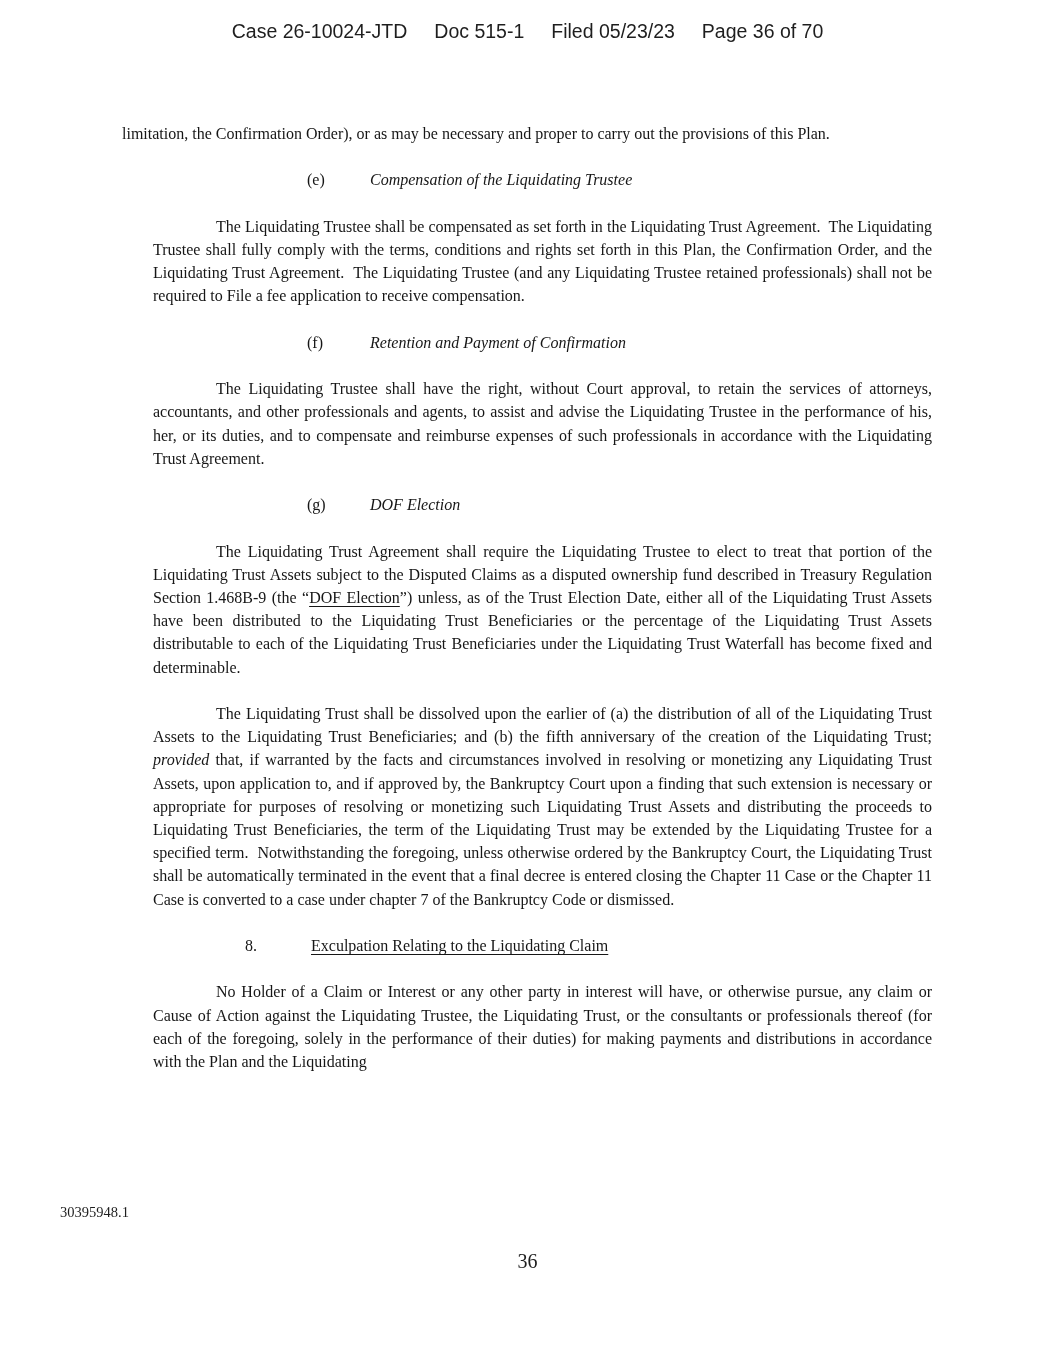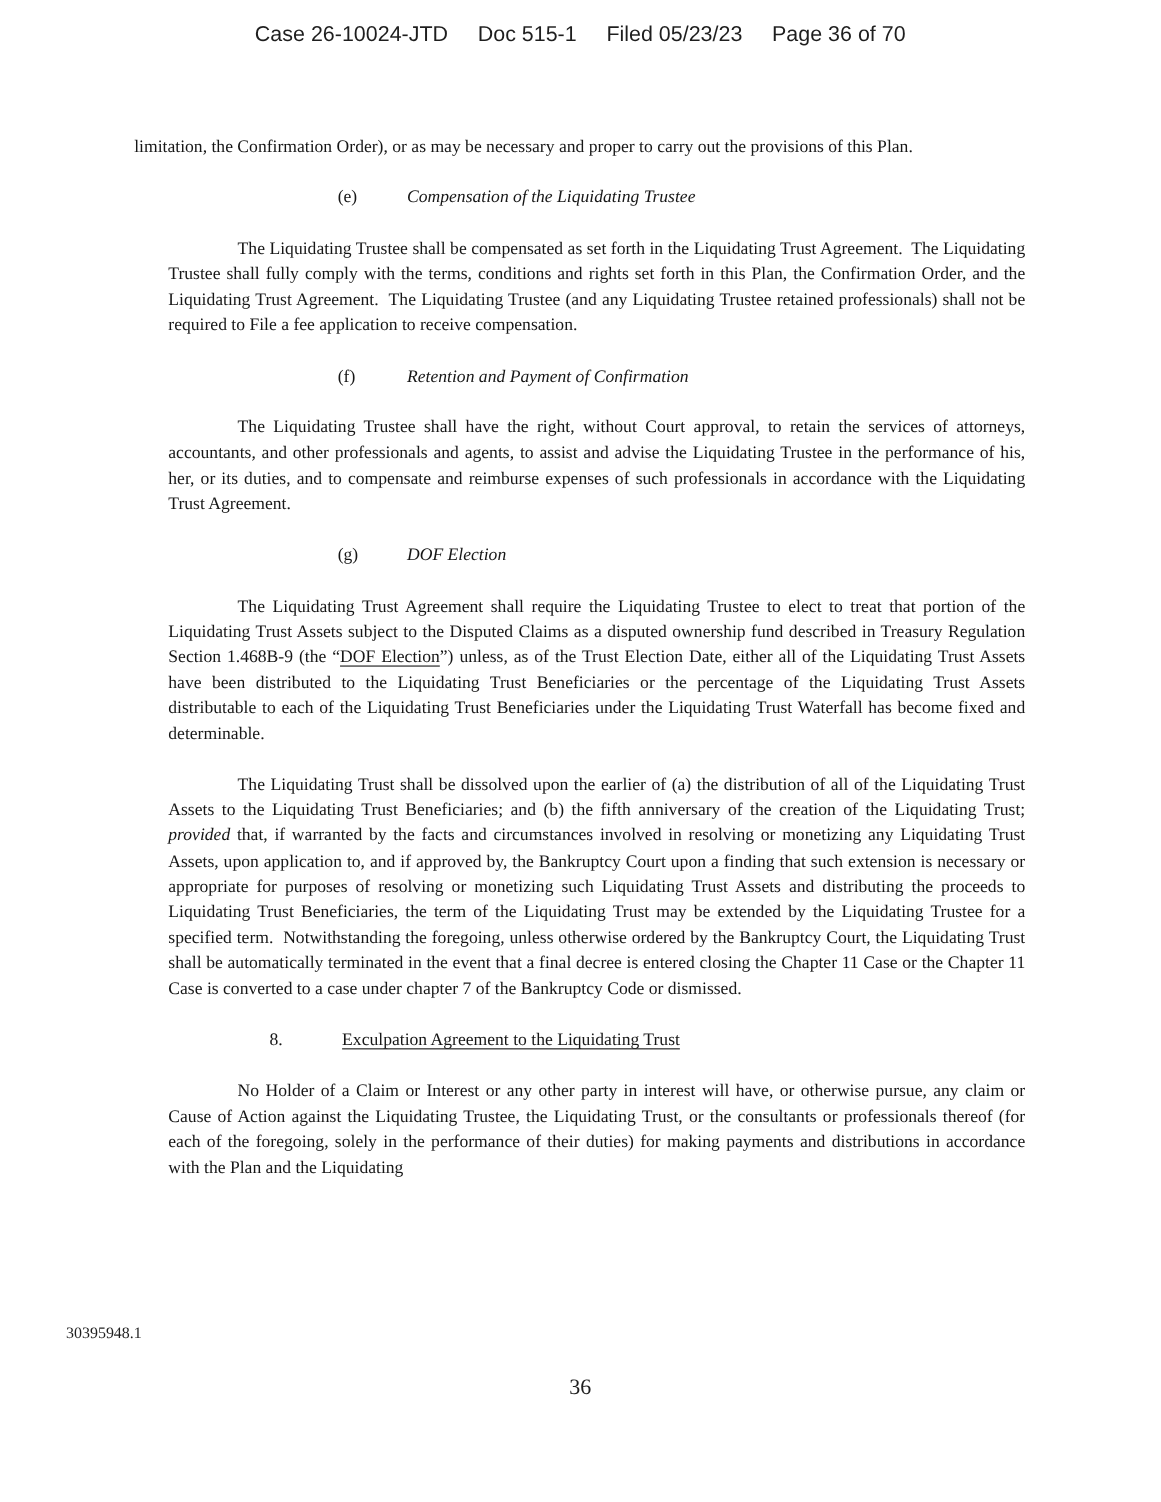--- a/index.html
+++ b/index.html
@@ -83,21 +83,21 @@
 
   <main class="doc-body">
       <div class="para"><span>limitation, the Confirmation Order), or as may be necessary and proper to carry out the provisions of this Plan.</span></div>
       <div class="heading hl"><span class="hnum">(e)</span><span class="htitle-italic">Compensation of the Liquidating Trustee</span></div>
       <div class="para indent"><span>The Liquidating Trustee shall be compensated as set forth in the Liquidating Trust Agreement.&nbsp; The Liquidating Trustee shall fully comply with the terms, conditions and rights set forth in this Plan, the Confirmation Order, and the Liquidating Trust Agreement.&nbsp; The Liquidating Trustee (and any Liquidating Trustee retained professionals) shall not be required to File a fee application to receive compensation.</span></div>
       <div class="heading hl"><span class="hnum">(f)</span><span class="htitle-italic">Retention and Payment of Confirmation</span></div>
       <div class="para indent"><span>The Liquidating Trustee shall have the right, without Court approval, to retain the services of attorneys, accountants, and other professionals and agents, to assist and advise the Liquidating Trustee in the performance of his, her, or its duties, and to compensate and reimburse expenses of such professionals in accordance with the Liquidating Trust Agreement.</span></div>
       <div class="heading hl"><span class="hnum">(g)</span><span class="htitle-italic">DOF Election</span></div>
       <div class="para indent"><span>The Liquidating Trust Agreement shall require the Liquidating Trustee to elect to treat that portion of the Liquidating Trust Assets subject to the Disputed Claims as a disputed ownership fund described in Treasury Regulation Section 1.468B-9 (the “</span><span class="u">DOF Election</span><span>”) unless, as of the Trust Election Date, either all of the Liquidating Trust Assets have been distributed to the Liquidating Trust Beneficiaries or the percentage of the Liquidating Trust Assets distributable to each of the Liquidating Trust Beneficiaries under the Liquidating Trust Waterfall has become fixed and determinable.</span></div>
       <div class="para indent"><span>The Liquidating Trust shall be dissolved upon the earlier of (a) the distribution of all of the Liquidating Trust Assets to the Liquidating Trust Beneficiaries; and (b) the fifth anniversary of the creation of the Liquidating Trust; </span><span class="i">provided</span><span> that, if warranted by the facts and circumstances involved in resolving or monetizing any Liquidating Trust Assets, upon application to, and if approved by, the Bankruptcy Court upon a finding that such extension is necessary or appropriate for purposes of resolving or monetizing such Liquidating Trust Assets and distributing the proceeds to Liquidating Trust Beneficiaries, the term of the Liquidating Trust may be extended by the Liquidating Trustee for a specified term.&nbsp; Notwithstanding the foregoing, unless otherwise ordered by the Bankruptcy Court, the Liquidating Trust shall be automatically terminated in the event that a final decree is entered closing the Chapter 11 Case or the Chapter 11 Case is converted to a case under chapter 7 of the Bankruptcy Code or dismissed.</span></div>
-      <div class="heading hn"><span class="hnum">8.</span><span class="htitle-underline">Exculpation Agreement to the Liquidating Trust</span></div>
+      <div class="heading hn"><span class="hnum">8.</span><span class="htitle-underline">Exculpation Relating to the Liquidating Claim</span></div>
       <div class="para indent"><span>No Holder of a Claim or Interest or any other party in interest will have, or otherwise pursue, any claim or Cause of Action against the Liquidating Trustee, the Liquidating Trust, or the consultants or professionals thereof (for each of the foregoing, solely in the performance of their duties) for making payments and distributions in accordance with the Plan and the Liquidating</span></div>
     </main>
 
   <footer>
     <span class="doc-id">30395948.1</span>
     <div class="page-num">36</div>
   </footer>
 
 </div>
 

